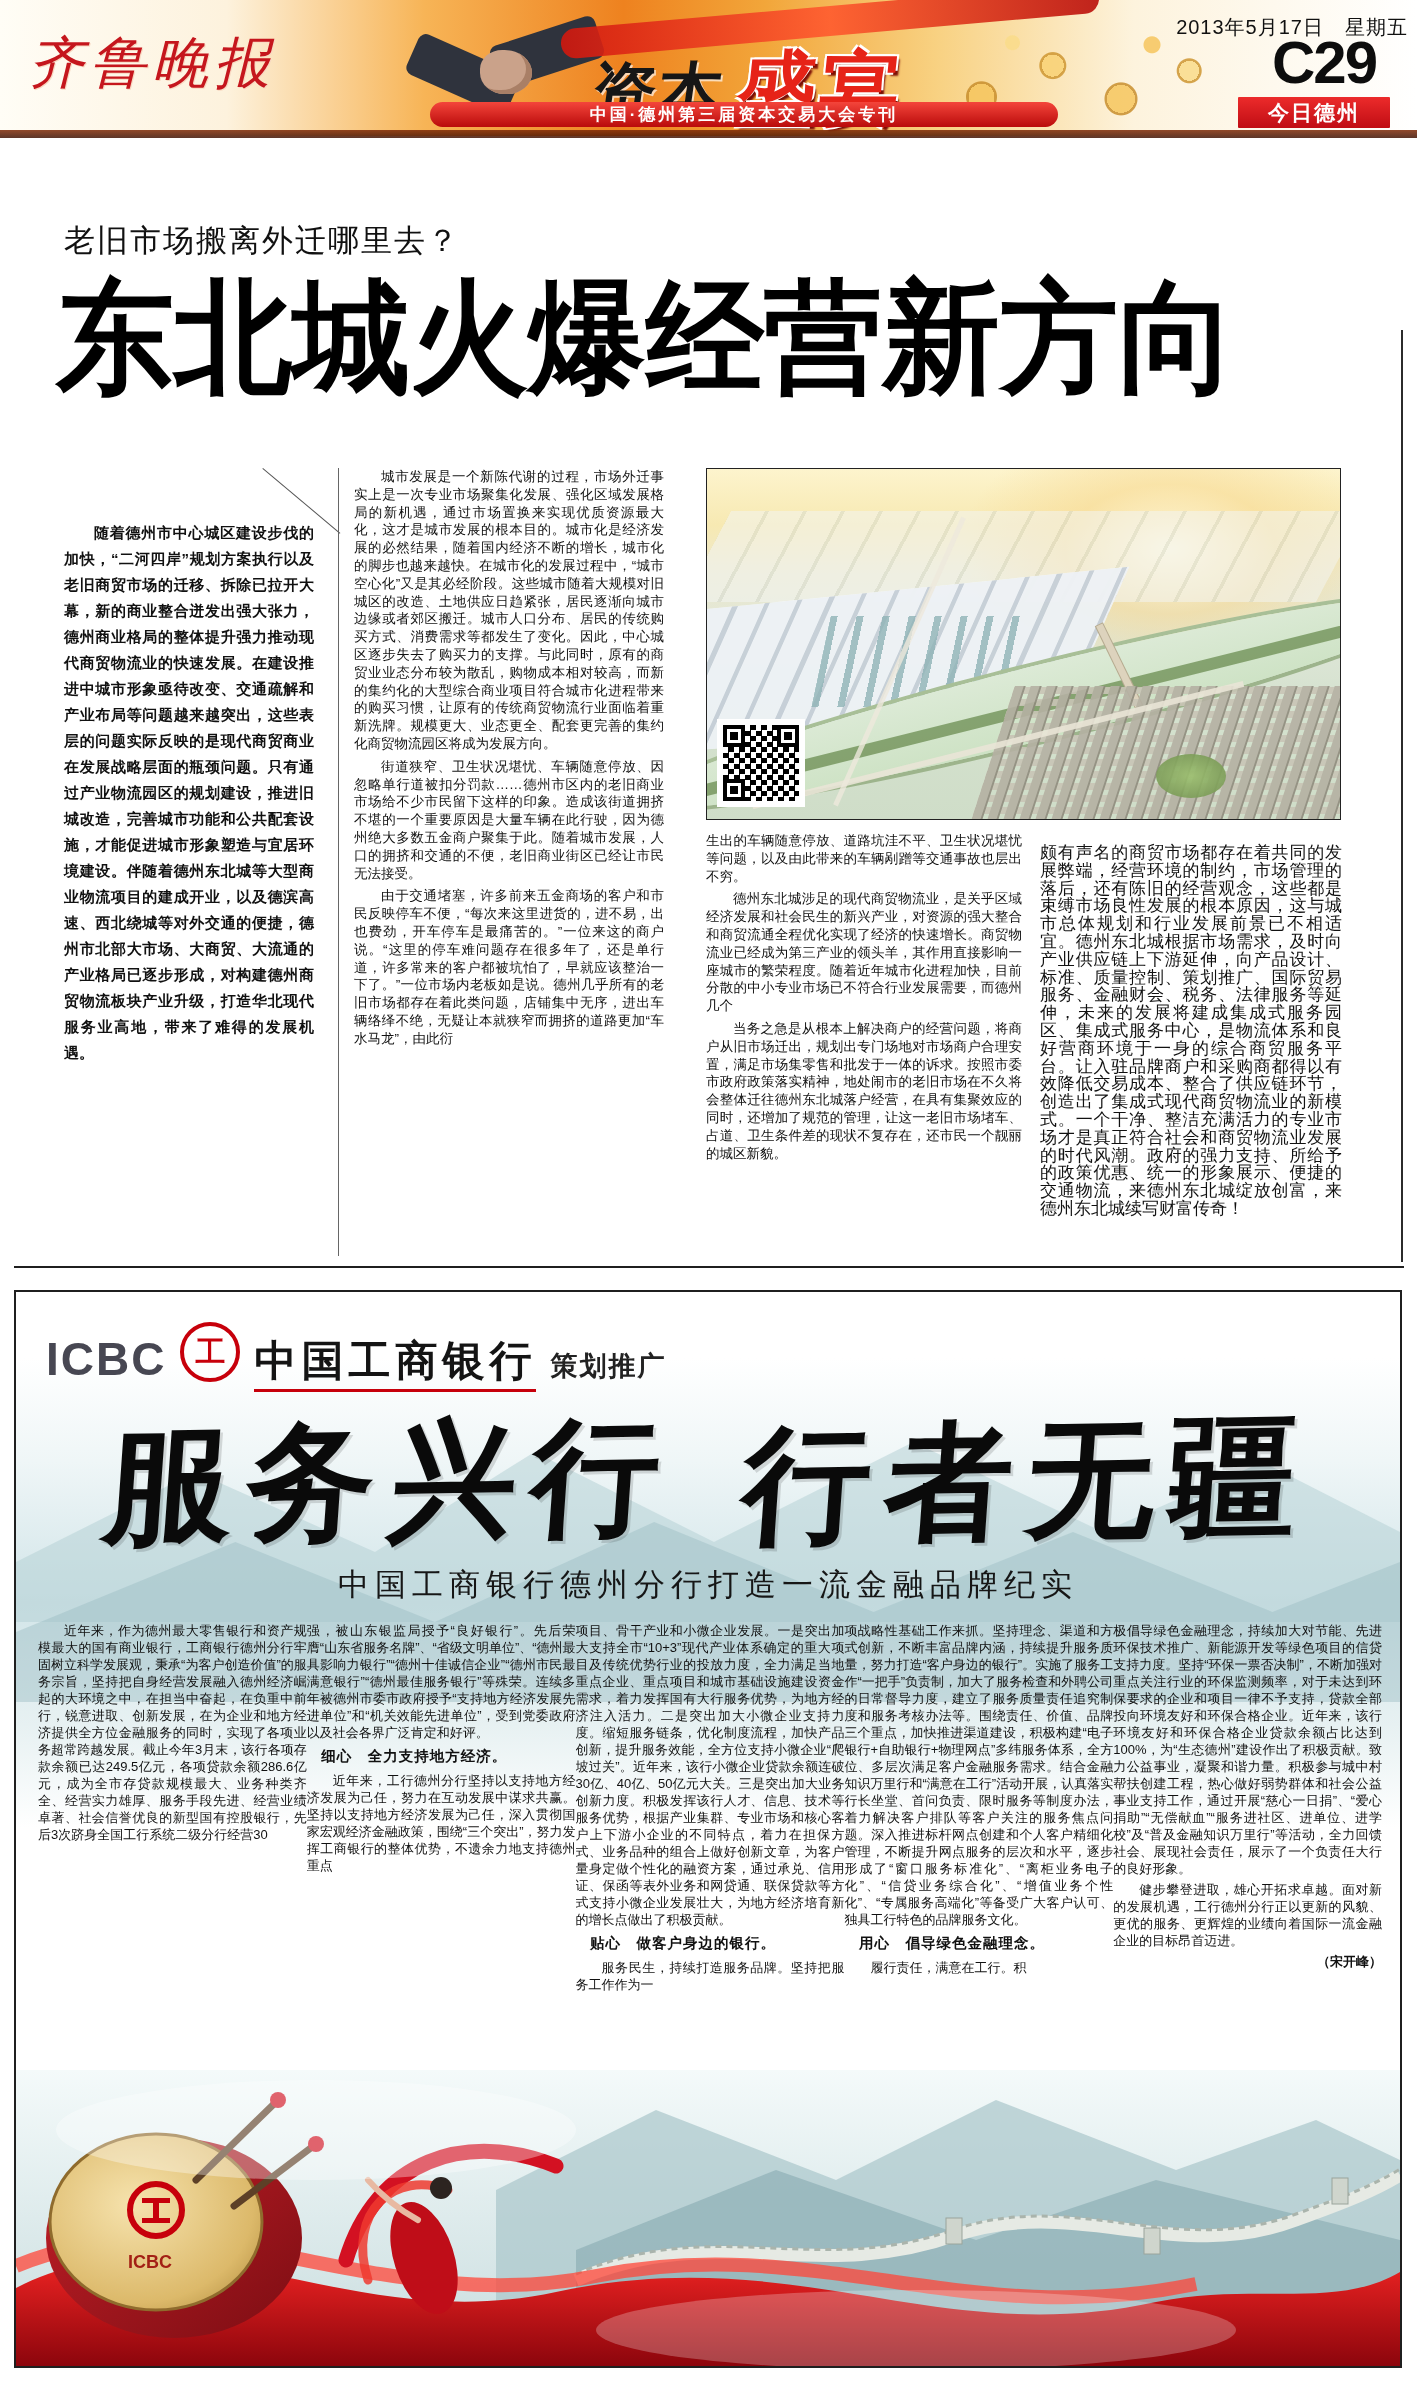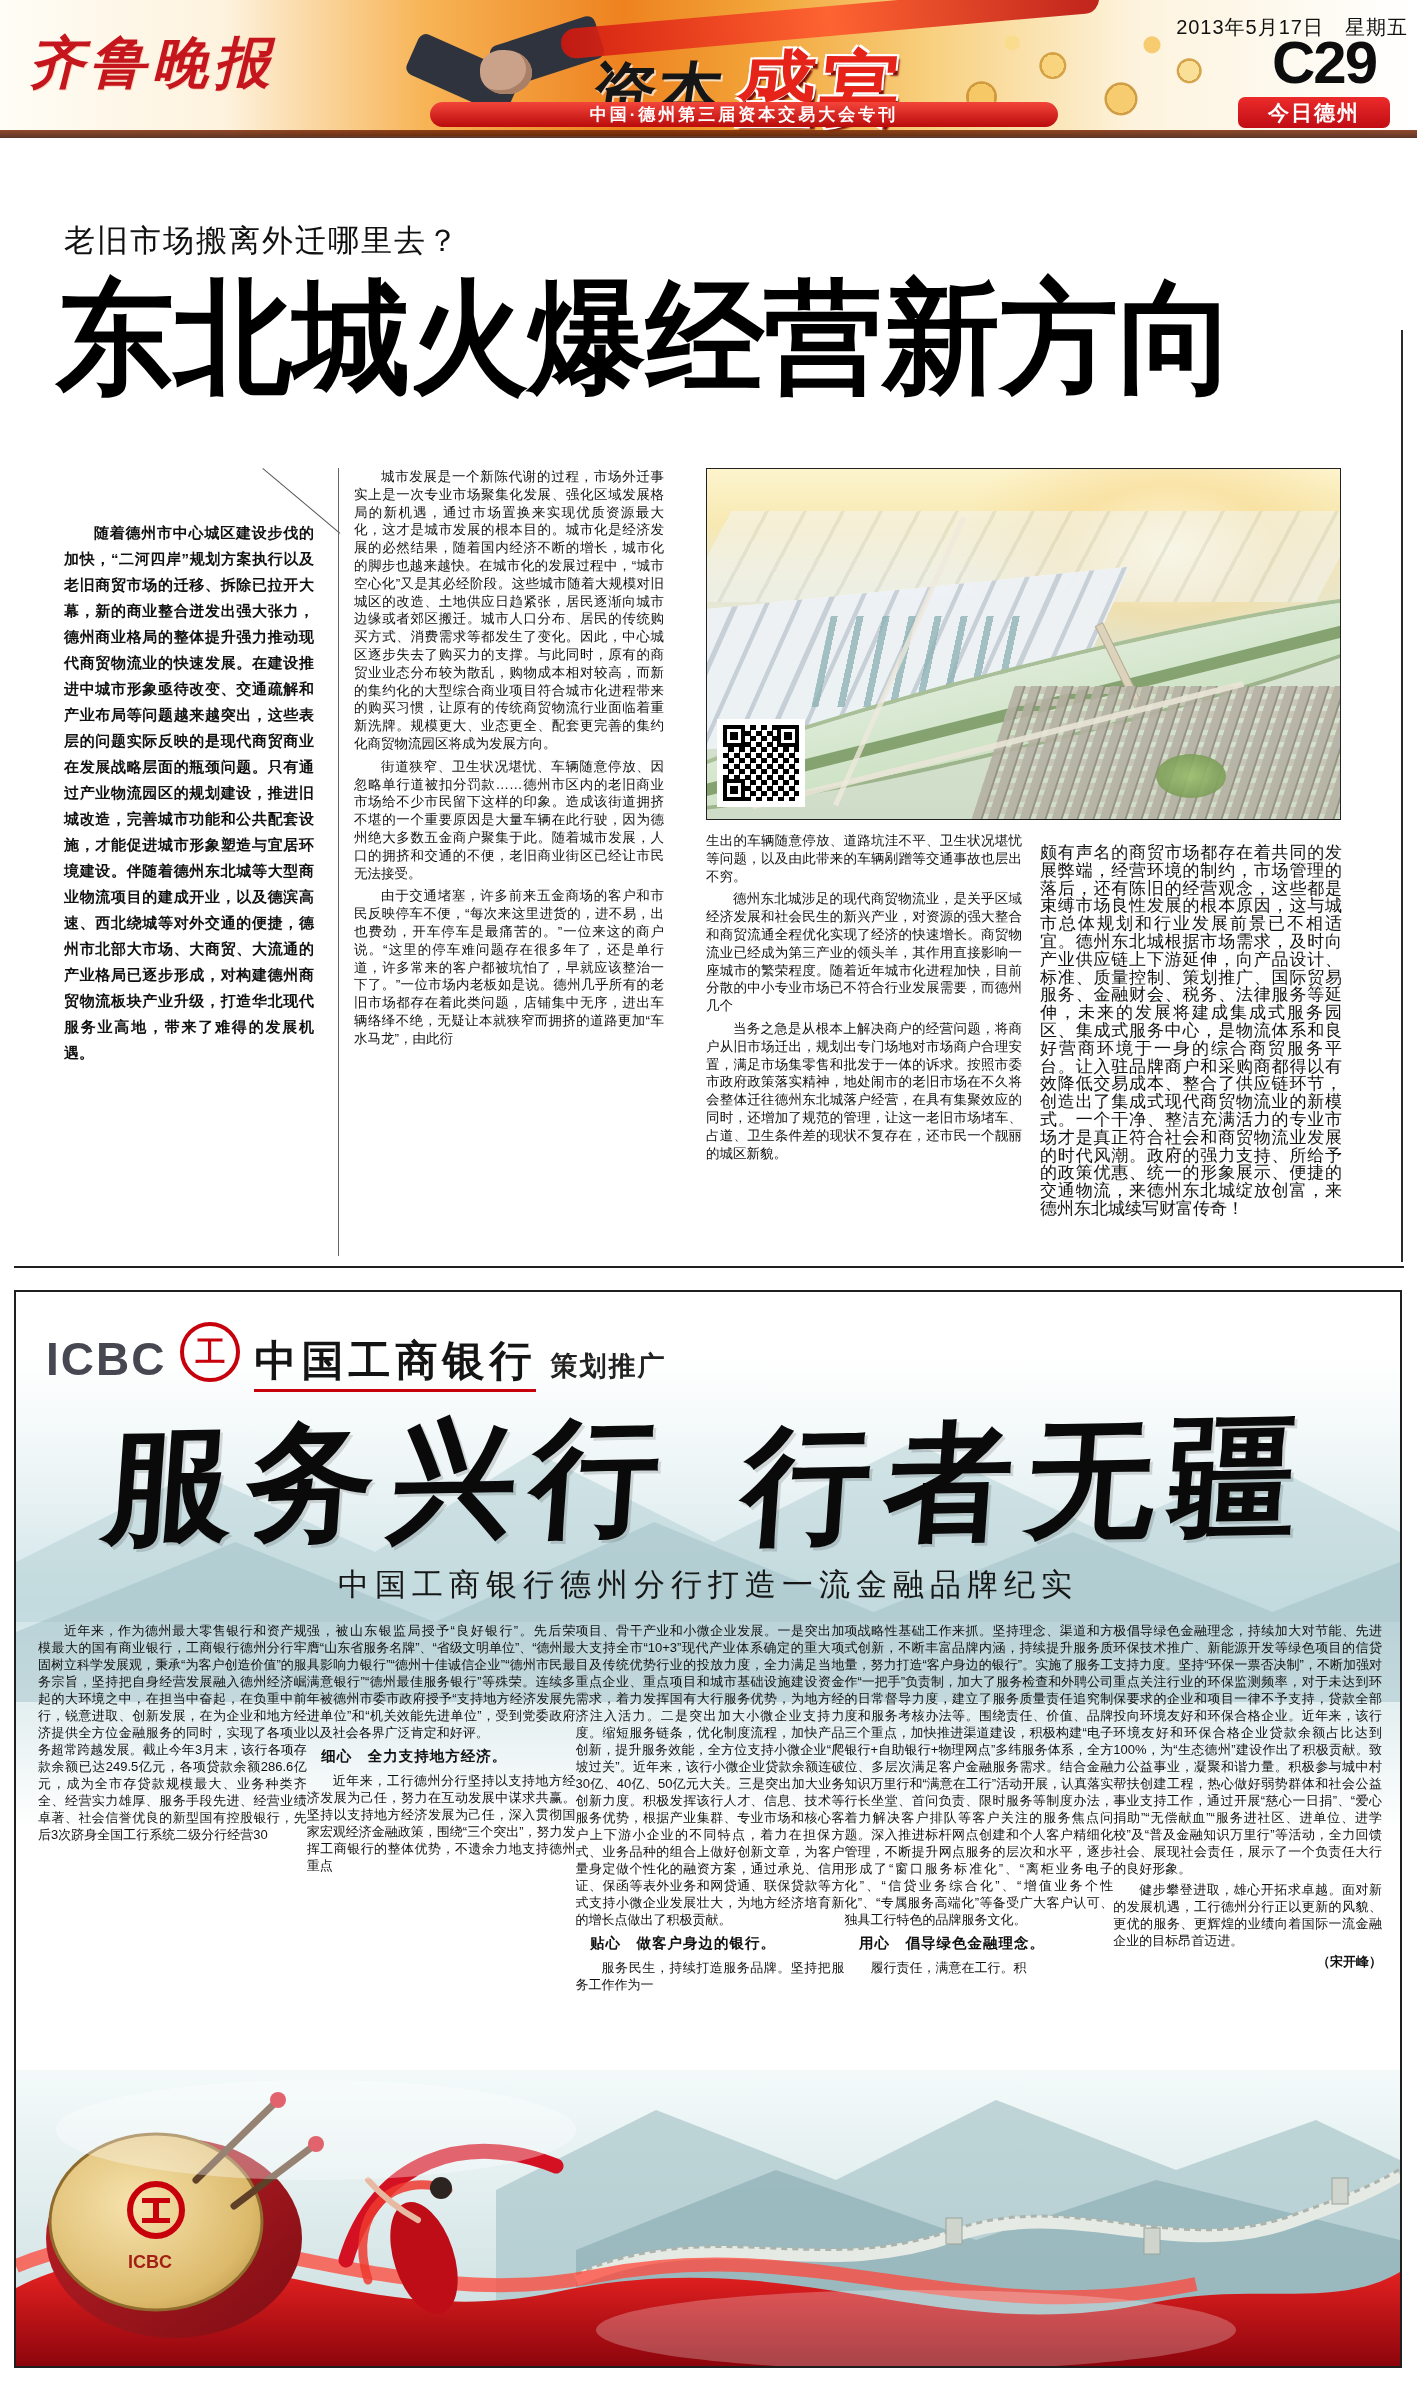--- a/index.html
+++ b/index.html
@@ -5,21 +5,21 @@
   html,body{margin:0;padding:0;background:#e8e8e8;}
   .page{position:relative;width:1417px;height:2383px;background:#ffffff;margin:0 auto;
         font-family:"Liberation Sans",sans-serif;color:#111;overflow:hidden;}
 
   
   .banner{position:absolute;left:0;top:0;width:1417px;height:136px;
     background:linear-gradient(90deg,#fffdf6 0%,#fdf2dd 16%,#f7b456 30%,#ee821f 44%,#f2a63a 54%,#f8d181 66%,#fdf3dd 80%,#ffffff 100%);}
   .banner-bottom-strip{position:absolute;left:0;top:130px;width:1417px;height:8px;
     background:linear-gradient(180deg,#7e2a08,#401203);opacity:.85;}
   .masthead{position:absolute;left:28px;top:26px;font-family:"Liberation Serif",serif;
-    font-weight:bold;font-style:italic;font-size:56px;color:#c5161d;letter-spacing:6px;
+    font-weight:normal;font-style:italic;font-size:56px;color:#c5161d;letter-spacing:6px;
     text-shadow:1px 1px 0 #f8d9c2;}
   .handshake{position:absolute;left:408px;top:12px;width:190px;height:110px;}
   .sleeve{position:absolute;width:110px;height:44px;background:#2f333d;border-radius:8px;}
   .sleeve.l{left:0;top:40px;transform:rotate(24deg);}
   .sleeve.r{left:84px;top:18px;transform:rotate(-18deg);}
   .fist{position:absolute;left:72px;top:38px;width:52px;height:44px;background:#caa28a;
     border-radius:45% 55% 50% 50%;box-shadow:inset -6px -4px 0 #a97f66;}
   .swoosh{position:absolute;left:560px;top:6px;width:540px;height:30px;border-radius:18px;
     background:linear-gradient(90deg,#d1170e,#ff5a2e,#b90d08);transform:rotate(-5deg);opacity:.9;}
   .cap-title{position:absolute;left:592px;top:34px;white-space:nowrap;}
@@ -35,21 +35,21 @@
       radial-gradient(circle at 60% 72%,#f6c65e 0 14px,#c98f2d 14px 16px,transparent 17px),
       radial-gradient(circle at 82% 45%,#fadc8a 0 10px,#cf9732 10px 12px,transparent 13px),
       radial-gradient(circle at 70% 20%,#f6c65e 0 8px,transparent 9px),
       radial-gradient(circle at 25% 18%,#fadc8a 0 7px,transparent 8px);}
   .ribbon{position:absolute;left:430px;top:102px;width:628px;height:25px;border-radius:13px;
     background:linear-gradient(180deg,#f4453b,#b90b0b);display:flex;align-items:center;justify-content:center;}
   .ribbon span{color:#fff;font-size:17px;font-weight:bold;letter-spacing:3px;}
   .date-line{position:absolute;left:1060px;top:14px;width:348px;text-align:right;font-size:20px;color:#101010;letter-spacing:1px;}
   .page-no{position:absolute;left:1272px;top:28px;width:136px;text-align:left;font-size:60px;
     font-weight:900;color:#0d0d0d;letter-spacing:-2px;}
-  .edition-box{position:absolute;left:1238px;top:97px;width:152px;height:31px;border-radius:7px;
+  .edition-box{position:absolute;left:1238px;top:97px;width:152px;height:31px;border-radius:1px;
     background:linear-gradient(180deg,#ec2b2b,#c00d14);display:flex;align-items:center;justify-content:center;}
   .edition-box span{color:#fff;font-size:21px;font-weight:bold;letter-spacing:2px;}
 
   
   .kicker{position:absolute;left:64px;top:220px;font-size:31px;color:#111;letter-spacing:2px;}
   .headline{position:absolute;left:56px;top:256px;font-size:118px;font-weight:900;
     letter-spacing:0px;color:#000;white-space:nowrap;transform:scaleY(1.04);transform-origin:left top;}
   .news-rule-right{position:absolute;left:1401px;top:330px;width:2px;height:932px;background:#2b2b2b;}
   .news-vrule{position:absolute;left:338px;top:468px;width:1px;height:788px;background:#666;}
   .notch{position:absolute;left:263px;top:468px;width:101px;height:1px;background:#555;

